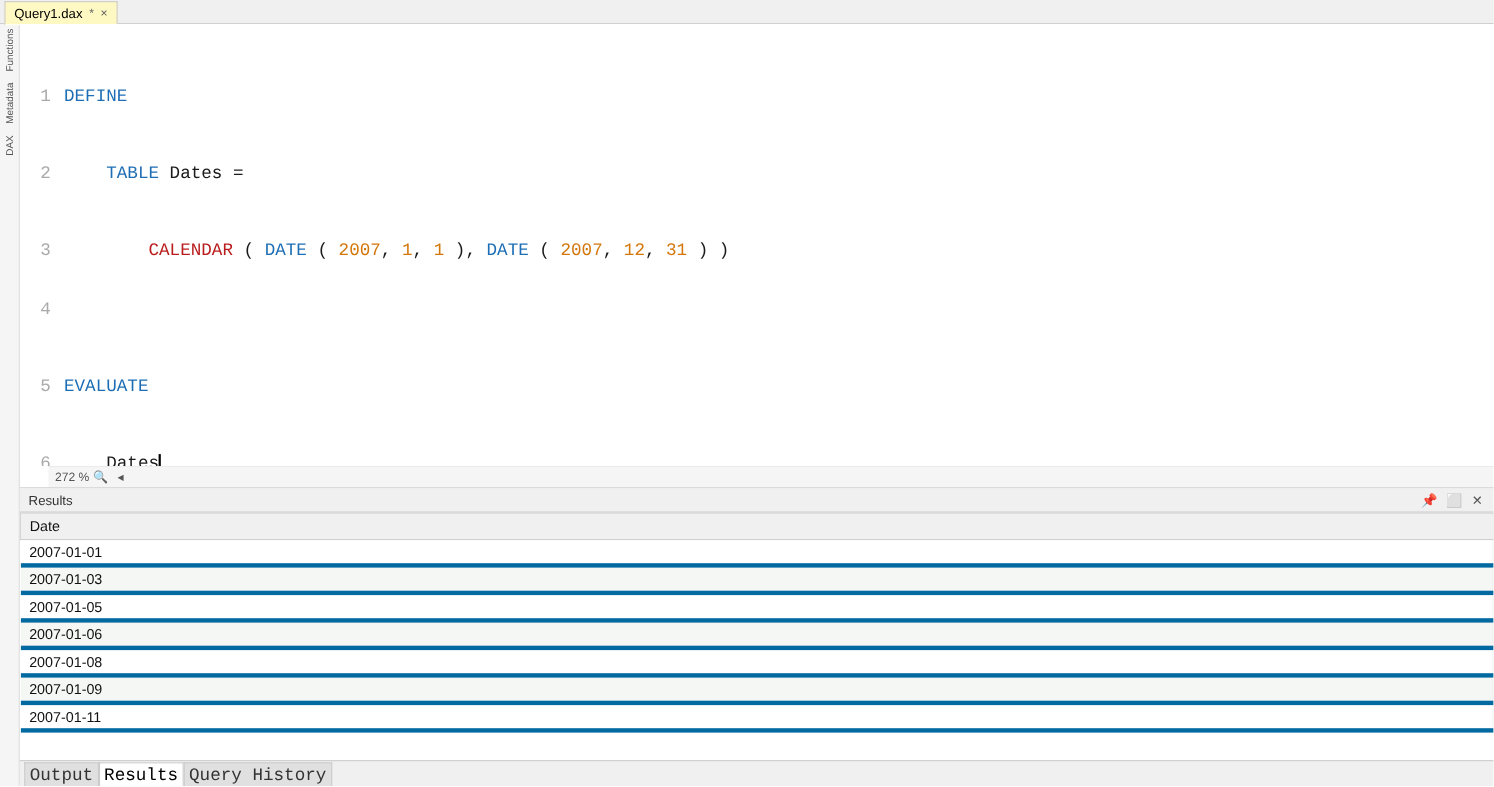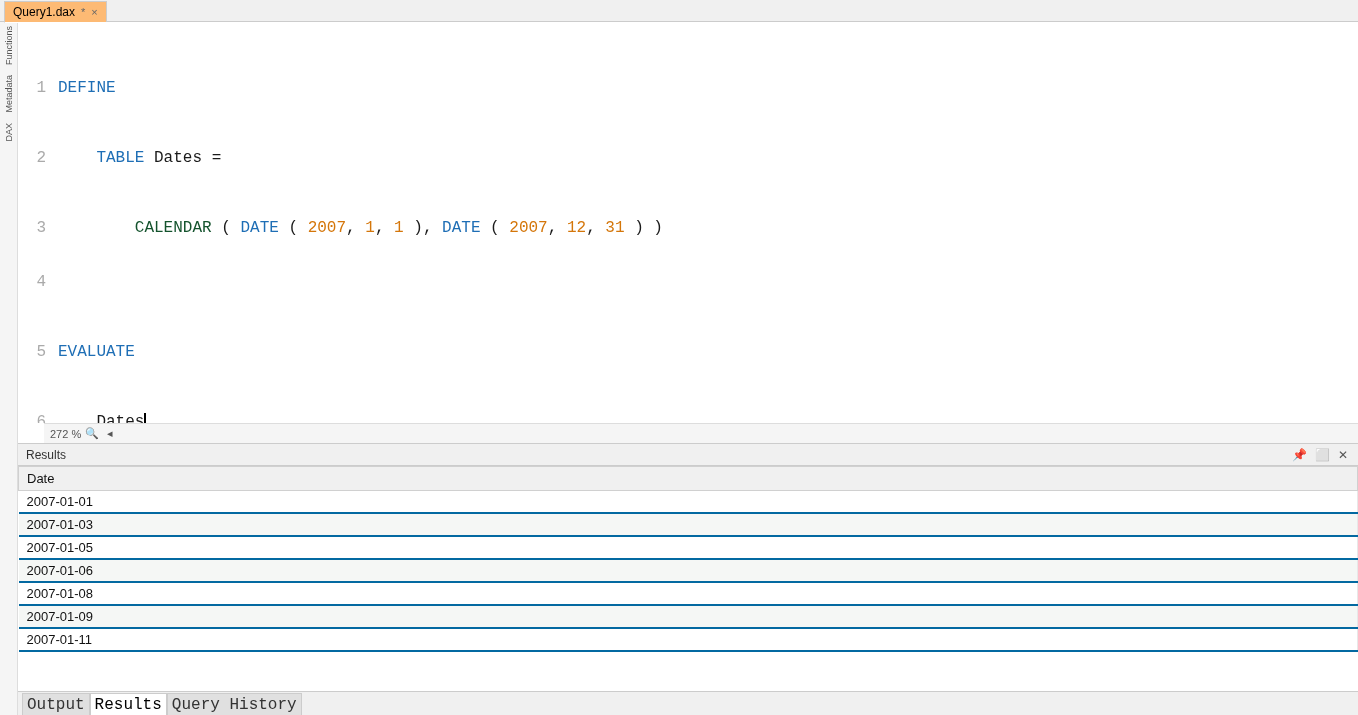--- a/index.html
+++ b/index.html
@@ -18,21 +18,21 @@
       display: flex;
       align-items: center;
       background: #f0f0f0;
       border-bottom: 1px solid #ccc;
       height: 22px;
       padding-left: 4px;
     }
     .tab {
       display: flex;
       align-items: center;
-      background: #fdba74;
+      background: #fef9c3;
       border: 1px solid #ccc;
       border-bottom: 1px solid #fff;
       padding: 2px 8px;
       font-size: 12px;
       font-family: 'Segoe UI', Arial, sans-serif;
       gap: 6px;
       height: 22px;
       cursor: pointer;
       position: relative;
       top: 1px;
@@ -105,21 +105,21 @@
 
     .code-content {
       flex: 1;
       white-space: pre;
       margin-top: 46px;
     }
 
     .kw-blue { color: #1e6eb5; font-weight: normal; }
     .kw-orange { color: #d4760a; }
     .kw-plain { color: #1a1a1a; }
-    .kw-calendar { color: #14532d; }
+    .kw-calendar { color: #b91c1c; }
 
     
     .zoom-bar {
       height: 20px;
       background: #f5f5f5;
       border-top: 1px solid #ddd;
       display: flex;
       align-items: center;
       padding: 0 6px;
       font-size: 11px;
@@ -196,21 +196,21 @@
 
     .results-table tbody tr:nth-child(odd) {
       background: #fff;
     }
 
     .results-table tbody tr:nth-child(even) {
       background: #f5f7f5;
     }
 
     .results-table tbody td {
-      border-bottom: 2px solid #0369a1;
+      border-bottom: 4px solid #0369a1;
       border-right: 1px solid #e8e8e8;
       padding: 3px 8px;
       font-size: 13px;
       color: #111;
     }
 
     
     .results-table-container::-webkit-scrollbar {
       width: 14px;
     }

